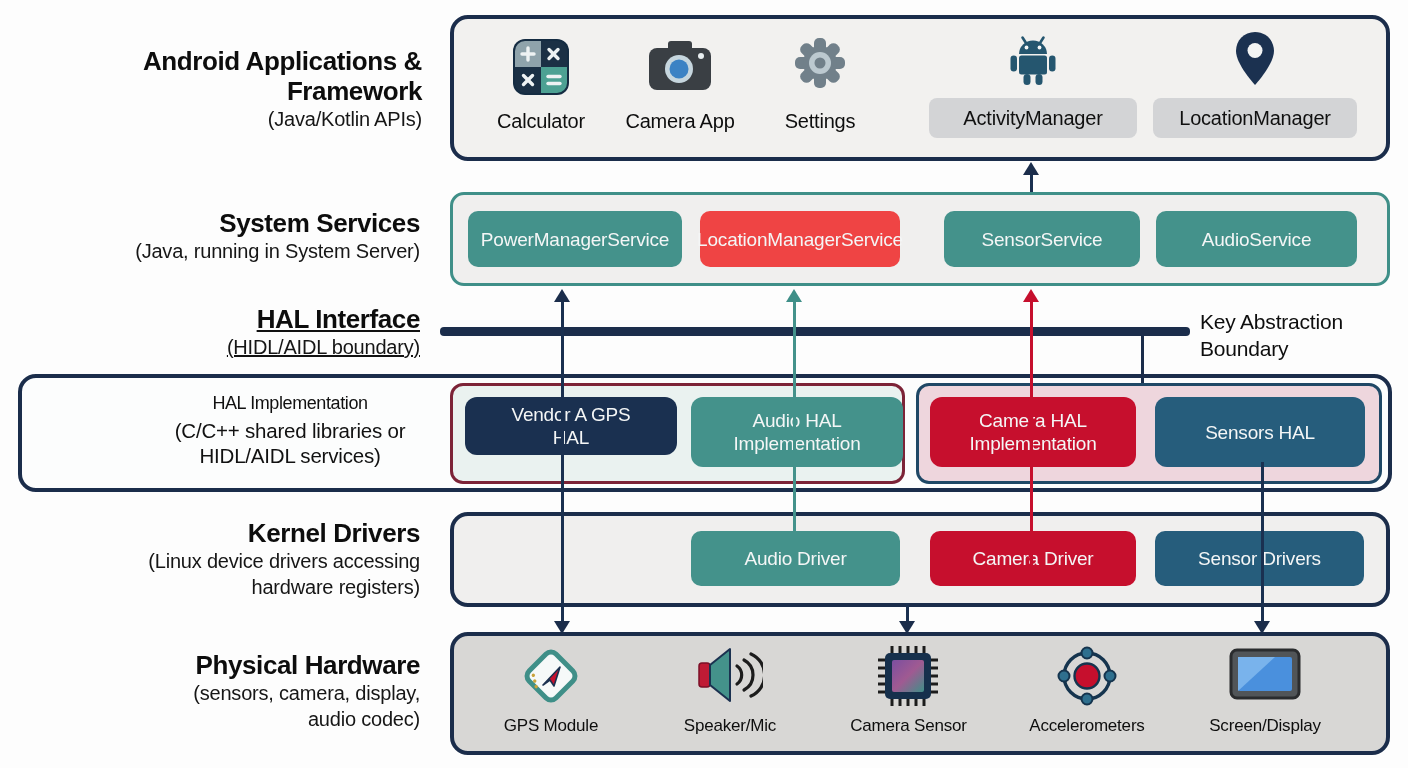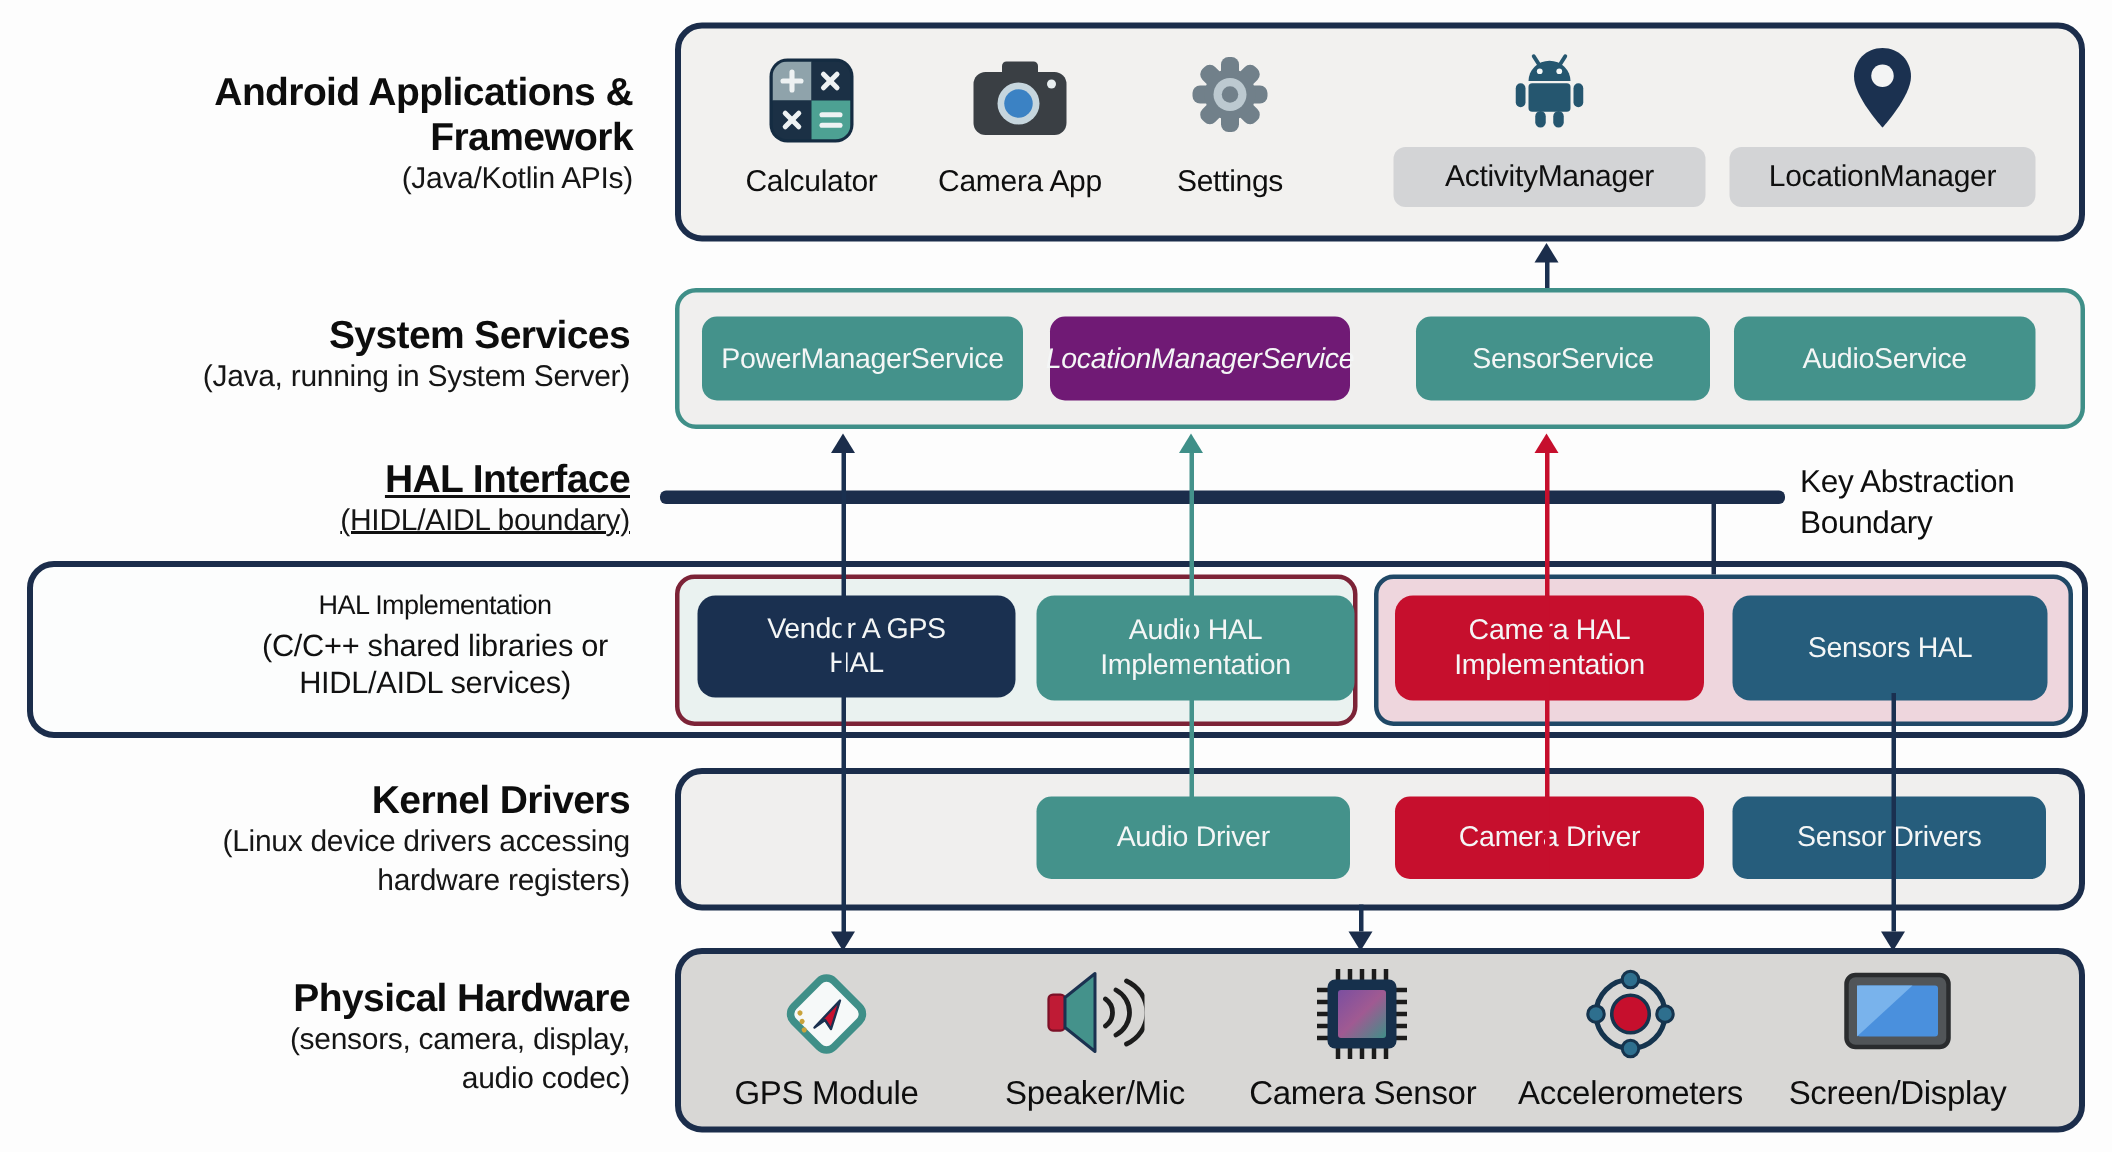--- a/index.html
+++ b/index.html
@@ -21,21 +21,21 @@
   
   .chip{position:absolute;border-radius:10px;color:#f4f6f6;display:flex;align-items:center;justify-content:center;
         text-align:center;font-size:19px;letter-spacing:-0.2px;line-height:23px;z-index:2;}
   .group{position:absolute;border-radius:13px;box-sizing:border-box;z-index:1;}
   .vendor-group{left:450px;top:383px;width:455px;height:101px;background:#eaf2f0;border:3px solid #7c2337;}
   .platform-group{left:916px;top:383px;width:466px;height:101px;background:#eed6dd;border:3px solid #1f4866;}
   .pill{position:absolute;height:40px;background:#d3d4d6;border-radius:8px;display:flex;align-items:center;
         justify-content:center;font-size:20px;color:#101010;z-index:2;letter-spacing:-0.2px;}
   
   .item-label{position:absolute;font-size:20px;color:#0e0e0e;text-align:center;z-index:2;letter-spacing:-0.2px;}
-  .hw-label{font-size:22px;}
+  .hw-label{font-size:17px;}
   .icon{position:absolute;z-index:2;}
   
   .vline{position:absolute;width:3px;z-index:3;}
   .arrow{position:absolute;width:0;height:0;z-index:3;}
   .arrow.up{border-left:8px solid transparent;border-right:8px solid transparent;border-bottom:13px solid #1b2d4b;}
   .arrow.down{border-left:8px solid transparent;border-right:8px solid transparent;border-top:13px solid #1b2d4b;}
   .arrow.up.teal{border-bottom-color:#3f8f88;}
   .arrow.up.crimson{border-bottom-color:#c60f2d;}
   .thick-line{position:absolute;left:440px;top:327px;width:750px;height:9px;background:#1b2d4b;border-radius:4px;z-index:3;}
   
@@ -163,42 +163,42 @@
       <circle cx="22" cy="20.5" r="7.5" fill="#f3f4f4"></circle>
     </svg>
   </div>
   <div class="pill" style="left:1153px;top:98px;width:204px;">
     <span>LocationManager</span>
   </div>
 
   <div class="chip" style="left: 468px; top: 211px; width: 214px; height: 56px; background: rgb(68, 146, 139);">
     <span>PowerManagerService</span>
   </div>
-  <div class="chip" style="left: 700px; top: 211px; width: 200px; height: 56px; background: #701a75; font-style: italic;">
+  <div class="chip" style="left: 700px; top: 211px; width: 200px; height: 56px; background: #ef4444;">
     <span>LocationManagerService</span>
   </div>
   <div class="chip" style="left: 944px; top: 211px; width: 196px; height: 56px; background: rgb(68, 146, 139);">
     <span>SensorService</span>
   </div>
   <div class="chip" style="left: 1156px; top: 211px; width: 201px; height: 56px; background: rgb(68, 146, 139);">
     <span>AudioService</span>
   </div>
 
   <div class="thick-line"></div>
   <div class="annotation">Key Abstraction Boundary</div>
 
   <div class="halimpl-heading">
     <div class="halimpl-title">HAL Implementation</div>
     <div class="halimpl-sub" style="margin:0 auto;width:272px;">(C/C++ shared libraries or HIDL/AIDL services)</div>
   </div>
 
   <div class="group vendor-group"></div>
   <div class="group platform-group"></div>
 
-  <div class="chip" style="left: 465px; top: 397px; width: 212px; height: 68px; border-radius: 12px; background: rgb(26, 48, 80);">
+  <div class="chip" style="left: 465px; top: 397px; width: 212px; height: 58px; border-radius: 12px; background: rgb(26, 48, 80);">
     <span style="width:120px;">Vendor A GPS HAL</span>
   </div>
   <div class="chip" style="left: 691px; top: 397px; width: 212px; height: 70px; border-radius: 12px; background: rgb(68, 146, 139);">
     <span style="width:160px;">Audio HAL Implementation</span>
   </div>
   <div class="chip" style="left: 930px; top: 397px; width: 206px; height: 70px; border-radius: 12px; background: rgb(198, 15, 45);">
     <span style="width:160px;">Camera HAL Implementation</span>
   </div>
   <div class="chip" style="left: 1155px; top: 397px; width: 210px; height: 70px; border-radius: 12px; background: rgb(38, 93, 124);">
     <span>Sensors HAL</span>

